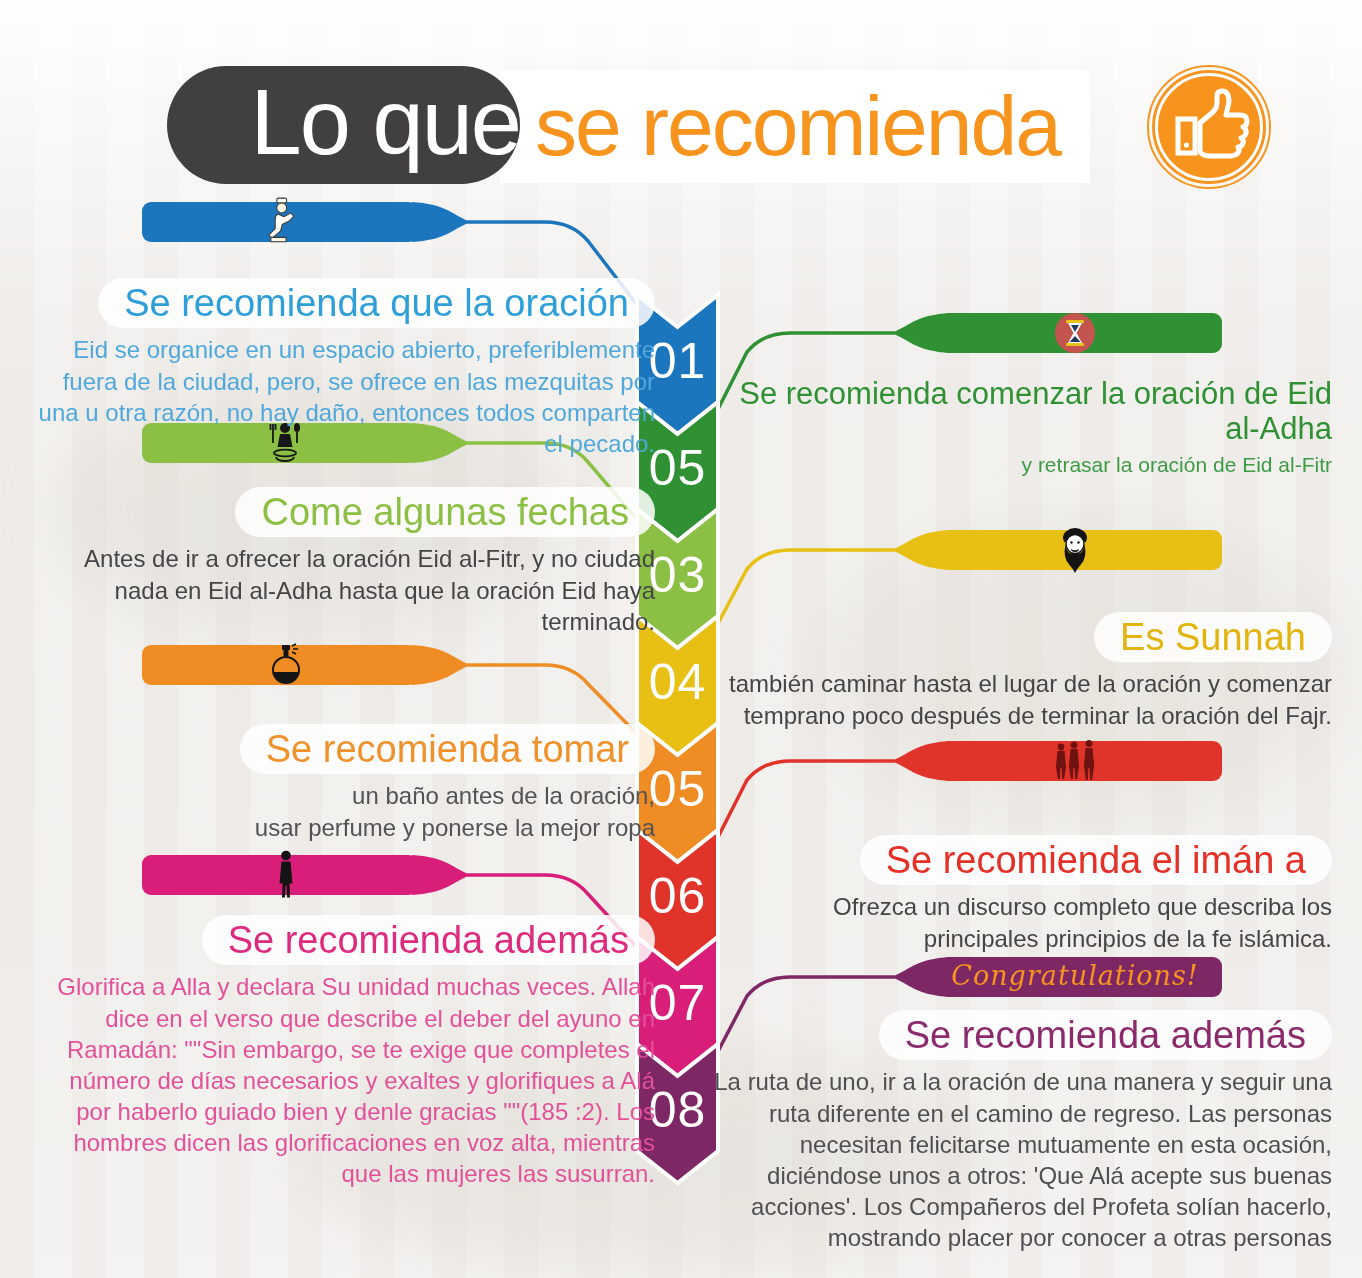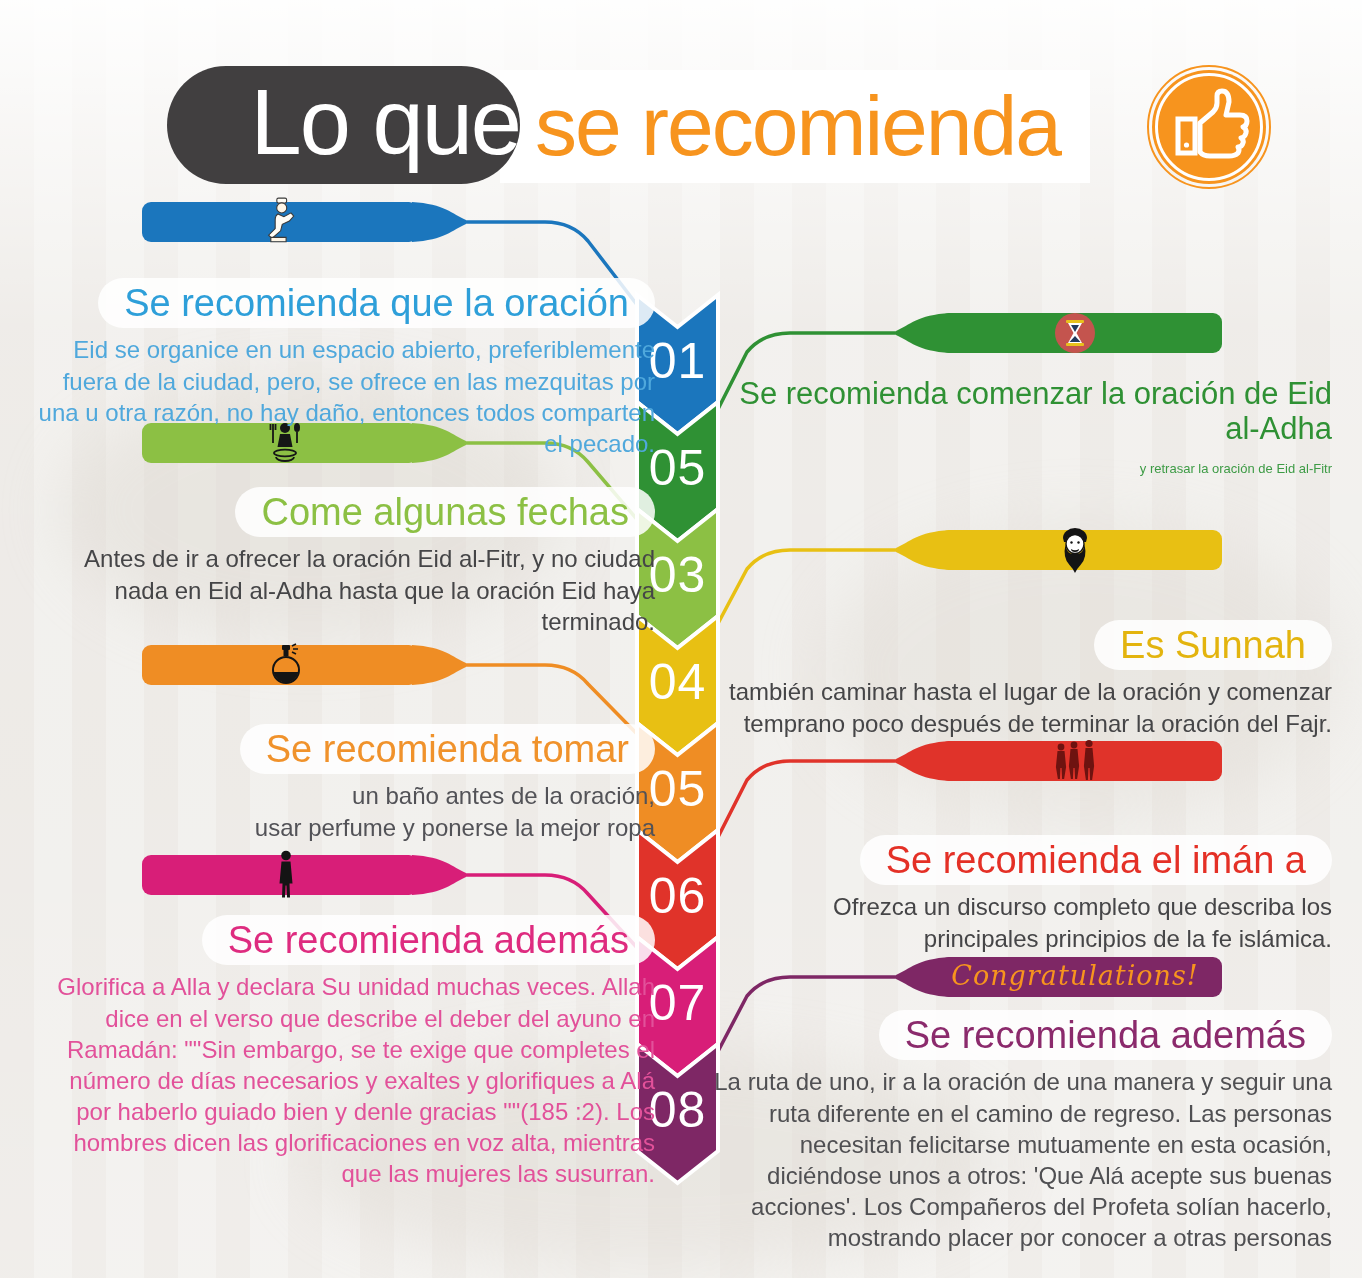--- a/index.html
+++ b/index.html
@@ -28,21 +28,21 @@
   .num{position:absolute;left:637px;width:81px;text-align:center;color:#ffffff;
     font-size:50px;line-height:56px;letter-spacing:1px;}
   
   .tblock{position:absolute;text-align:right;}
   .tblock.left{left:30px;width:625px;}
   .tblock.right{left:712px;width:620px;}
   .hpill{display:inline-block;background:rgba(255,255,255,.85);border-radius:28px;
     padding:2px 26px;font-size:38px;line-height:1.22;}
   .hplain{font-size:31px;line-height:1.12;}
   .body{margin-top:6px;font-size:24px;line-height:1.3;white-space:pre-line;}
-  .sub{margin-top:15px;font-size:13px;}
+  .sub{margin-top:7px;font-size:21px;}
   
   .icnbox{position:absolute;}
   .congrats{position:absolute;left:925px;top:960px;width:300px;text-align:center;
     font-family:"DejaVu Serif",serif;font-style:italic;font-size:27px;color:#f7941e;letter-spacing:1px;}
 </style>
 </head>
 <body>
 
 <div class="stage">
 
@@ -204,21 +204,21 @@
     <div class="hplain" style="color: rgb(47, 145, 52);">Se recomienda comenzar la oración de Eid al-Adha</div>
     <div class="sub" style="color: rgb(61, 155, 69);">y retrasar la oración de Eid al-Fitr</div>
   </div>
 
   <div class="tblock left" style="top:487px">
     <div class="hpill" style="color: rgb(140, 192, 68);">Come algunas fechas</div>
     <div class="body" style="color: rgb(69, 69, 71);">Antes de ir a ofrecer la oración Eid al-Fitr, y no ciudad nada en Eid al-Adha hasta que la oración Eid haya terminado.</div>
   </div>
 
   <div class="tblock right" style="top:612px">
-    <div class="hpill" style="color: rgb(227, 180, 14); margin-top: 8px;">Es Sunnah</div>
+    <div class="hpill" style="color: rgb(227, 180, 14);">Es Sunnah</div>
     <div class="body" style="color: rgb(69, 69, 71);">también caminar hasta el lugar de la oración y comenzar temprano poco después de terminar la oración del Fajr.</div>
   </div>
 
   <div class="tblock left" style="top:724px">
     <div class="hpill" style="color: rgb(240, 146, 43);">Se recomienda tomar</div>
     <div class="body" style="color: rgb(82, 82, 87);">un baño antes de la oración,
 usar perfume y ponerse la mejor ropa</div>
   </div>
 
   <div class="tblock right" style="top:835px">

